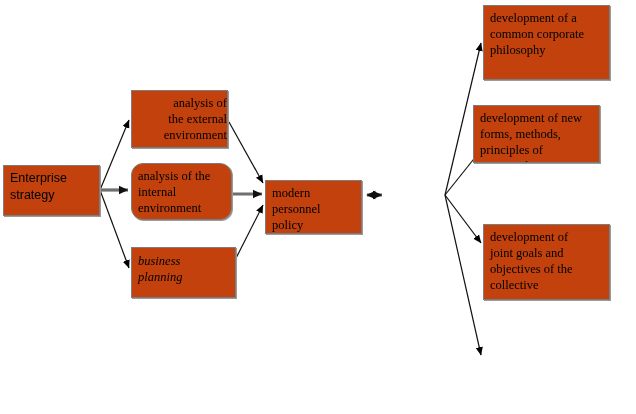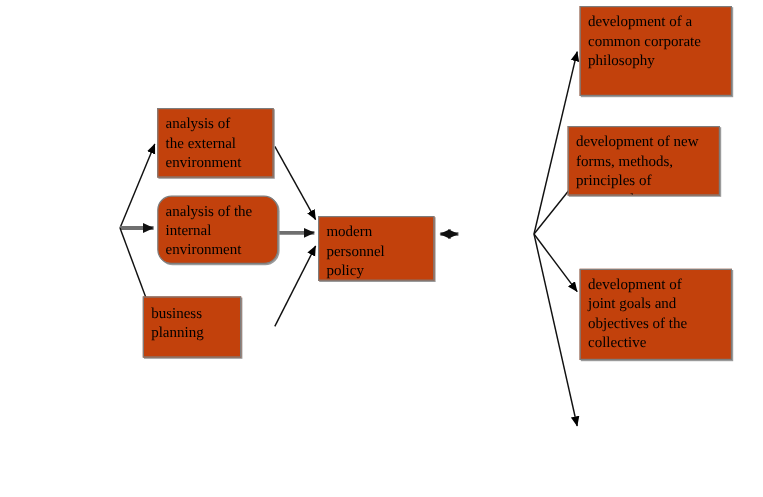--- a/index.html
+++ b/index.html
@@ -85,34 +85,38 @@
     <path d="M229,272 L263,205" stroke="#111111" stroke-width="1.2" fill="none" marker-end="url(#ah-thin)"></path>
 
     <path d="M367,195 L382,195" stroke="#6f6f6f" stroke-width="3.2" fill="none" marker-end="url(#ah-thick)" marker-start="url(#ah-thick-start)"></path>
 
     <path d="M445,195 L481,43" stroke="#111111" stroke-width="1.2" fill="none" marker-end="url(#ah-thin)"></path>
     <path d="M445,195 L481,150" stroke="#111111" stroke-width="1.2" fill="none" marker-end="url(#ah-thin)"></path>
     <path d="M445,195 L481,243" stroke="#111111" stroke-width="1.2" fill="none" marker-end="url(#ah-thin)"></path>
     <path d="M445,195 L481,355" stroke="#111111" stroke-width="1.2" fill="none" marker-end="url(#ah-thin)"></path>
   </svg>
 
+  <div class="node sans" id="node-enterprise-strategy" style="left: 3px; top: 165px; width: 97px; height: 51px; border-color: rgb(125, 125, 125); box-shadow: rgb(154, 154, 154) 1px 1px 0px 0px;">
+    <span class="txt">Enterprise
+strategy</span>
+  </div>
 
-  <div class="node" id="node-analysis-external-environment" style="left: 131px; top: 90px; width: 97px; height: 58px; border-color: rgb(125, 125, 125); box-shadow: rgb(154, 154, 154) 1px 1px 0px 0px;">
+  <div class="node" id="node-analysis-external-environment" style="left: 131px; top: 90px; width: 97px; height: 58px; border-color: rgb(125, 125, 125); box-shadow: rgb(154, 154, 154) 1px 1px 0px 0px; text-align: right;">
     <span class="txt">analysis of
 the external
 environment</span>
   </div>
 
   <div class="node" id="node-analysis-internal-environment" style="left: 131px; top: 163px; width: 101px; height: 57px; border-color: rgb(125, 125, 125); box-shadow: rgb(154, 154, 154) 1px 1px 0px 0px; border-radius: 12px;">
     <span class="txt">analysis of the
 internal
 environment</span>
   </div>
 
-  <div class="node clipped" id="node-business-planning" style="left: 119px; top: 247px; width: 82px; height: 51px; border-color: rgb(125, 125, 125); box-shadow: rgb(154, 154, 154) 1px 1px 0px 0px;">
+  <div class="node clipped" id="node-business-planning" style="left: 131px; top: 247px; width: 105px; height: 51px; border-color: rgb(125, 125, 125); box-shadow: rgb(154, 154, 154) 1px 1px 0px 0px; font-style: italic;">
     <span class="txt">business
 planning</span>
   </div>
 
   <div class="node" id="node-modern-personnel-policy" style="left: 265px; top: 168px; width: 97px; height: 54px; border-color: rgb(125, 125, 125); box-shadow: rgb(154, 154, 154) 1px 1px 0px 0px; margin-top: 12px;">
     <span class="txt">modern
 personnel
 policy</span>
   </div>
 

